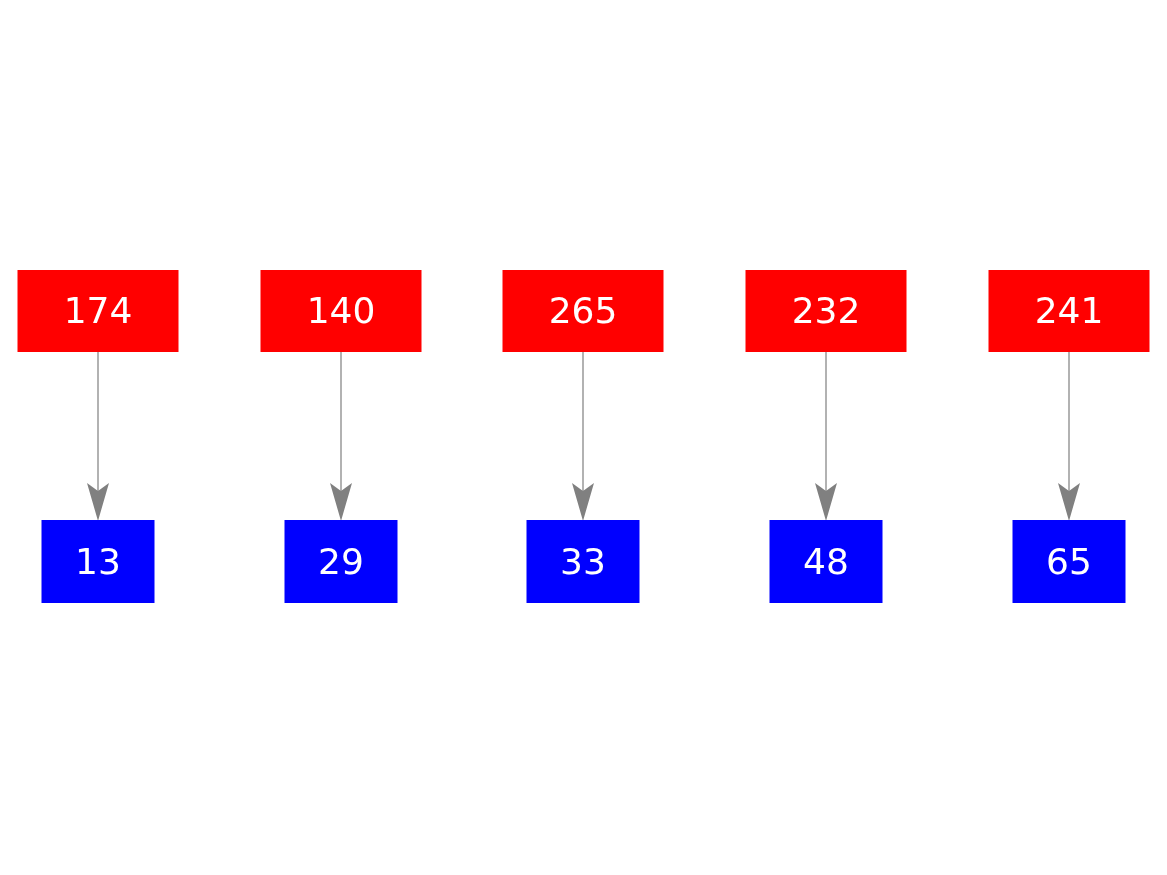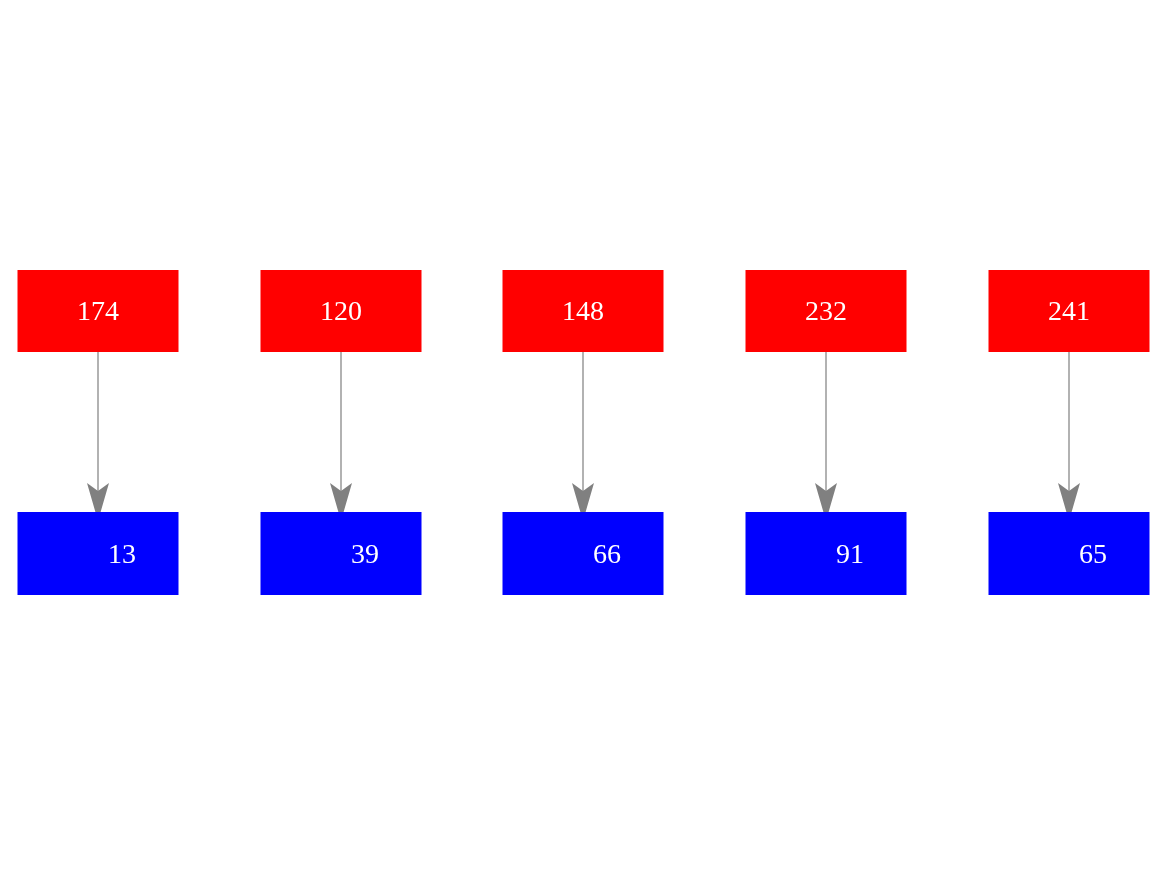--- a/index.html
+++ b/index.html
@@ -28,36 +28,34 @@
     height: 334px;
   }
   .node {
     position: absolute;
     left: 0;
     transform: translateX(-50%);
     display: flex;
     align-items: center;
     justify-content: center;
     color: #ffffff;
-    font-size: 28px;
+    font-size: 36px;
     line-height: 1;
-    font-family: Liberation Serif, serif;
   }
   .node.source {
     top: 0;
     width: 161px;
     height: 82px;
     background: var(--source-color, #ff0000);
   }
   .node.target {
-    top: 242px;
+    top: 250px;
     width: 113px;
     height: 83px;
     background: var(--target-color, #0000ff);
-    padding-left: 48px;
   }
   .arrow {
     position: absolute;
     top: 82px;
     left: 0;
     transform: translateX(-50%);
     display: block;
   }
   .arrow line {
     stroke: var(--edge-line-color, #b2b2b2);
@@ -86,54 +84,54 @@
       <line x1="12" y1="0" x2="12" y2="140"></line>
       <polygon points="1,131 12,139 23,131 12,169"></polygon>
     </svg>
     <div class="node target">
       <span>13</span>
     </div>
   </div>
 
   <div class="pair">
     <div class="node source">
-      <span>120</span>
+      <span>140</span>
     </div>
     <svg class="arrow" width="24" height="169" viewBox="0 0 24 169">
       <line x1="12" y1="0" x2="12" y2="140"></line>
       <polygon points="1,131 12,139 23,131 12,169"></polygon>
     </svg>
     <div class="node target">
-      <span>39</span>
+      <span>29</span>
     </div>
   </div>
 
   <div class="pair">
     <div class="node source">
-      <span>148</span>
+      <span>265</span>
     </div>
     <svg class="arrow" width="24" height="169" viewBox="0 0 24 169">
       <line x1="12" y1="0" x2="12" y2="140"></line>
       <polygon points="1,131 12,139 23,131 12,169"></polygon>
     </svg>
     <div class="node target">
-      <span>66</span>
+      <span>33</span>
     </div>
   </div>
 
   <div class="pair">
     <div class="node source">
       <span>232</span>
     </div>
     <svg class="arrow" width="24" height="169" viewBox="0 0 24 169">
       <line x1="12" y1="0" x2="12" y2="140"></line>
       <polygon points="1,131 12,139 23,131 12,169"></polygon>
     </svg>
     <div class="node target">
-      <span>91</span>
+      <span>48</span>
     </div>
   </div>
 
   <div class="pair">
     <div class="node source">
       <span>241</span>
     </div>
     <svg class="arrow" width="24" height="169" viewBox="0 0 24 169">
       <line x1="12" y1="0" x2="12" y2="140"></line>
       <polygon points="1,131 12,139 23,131 12,169"></polygon>

